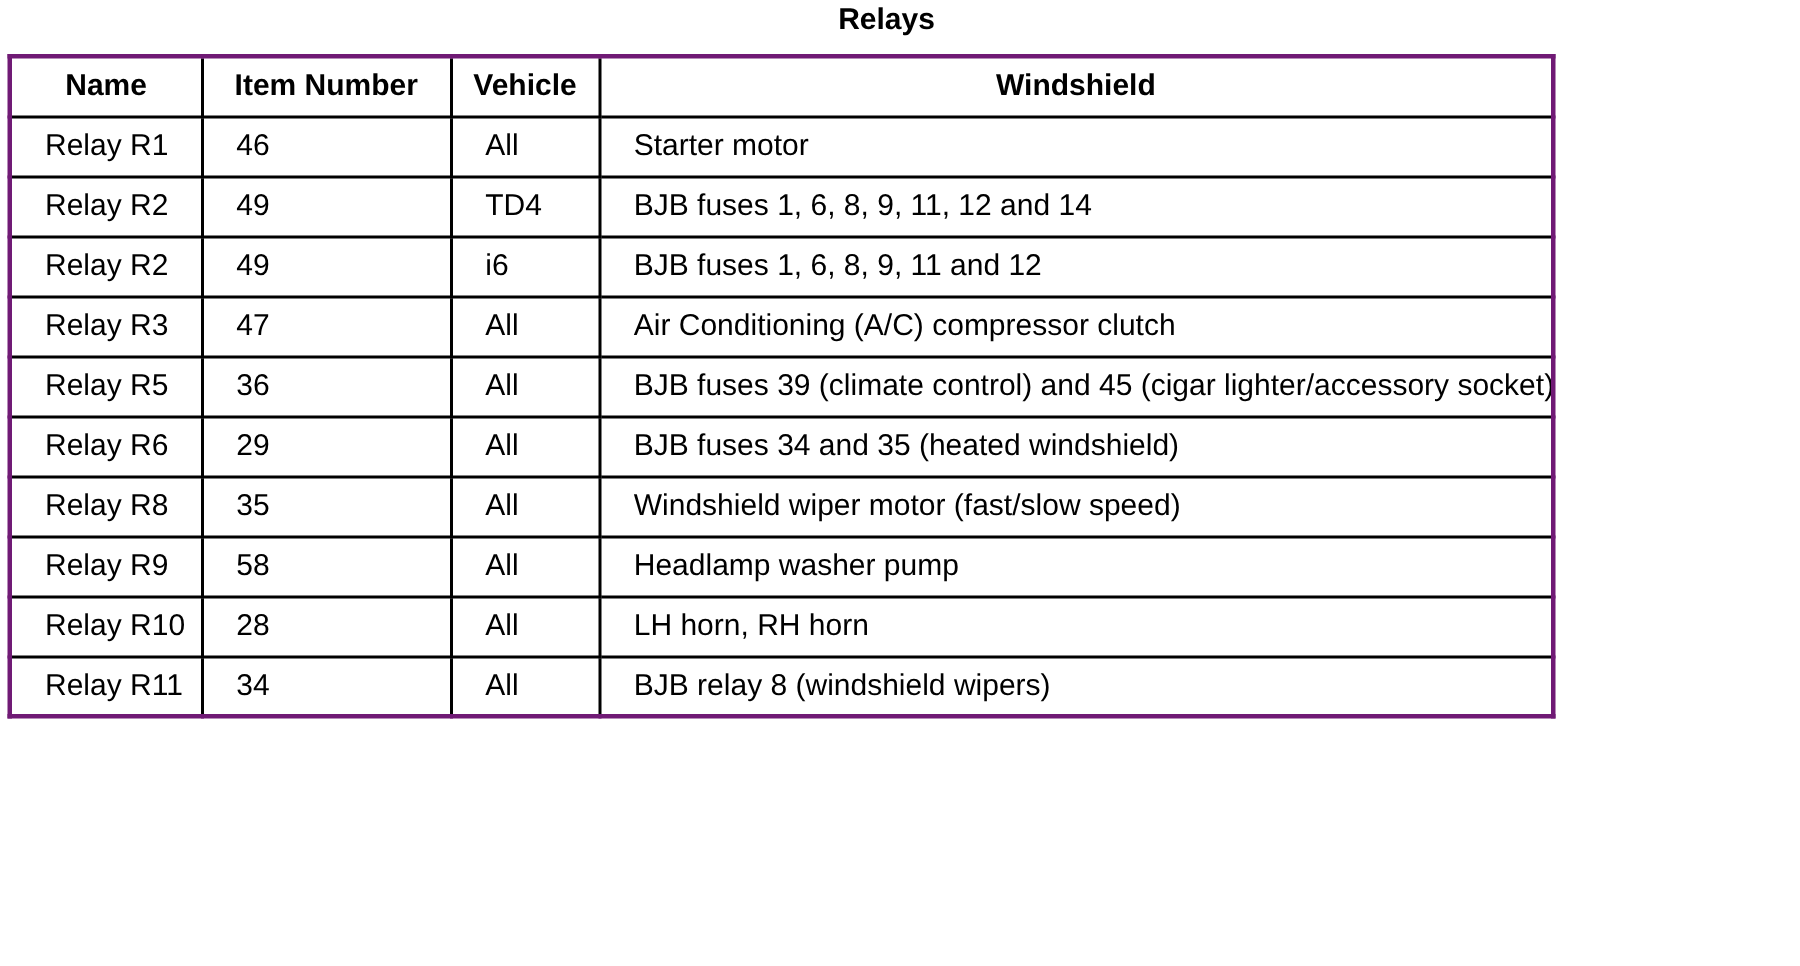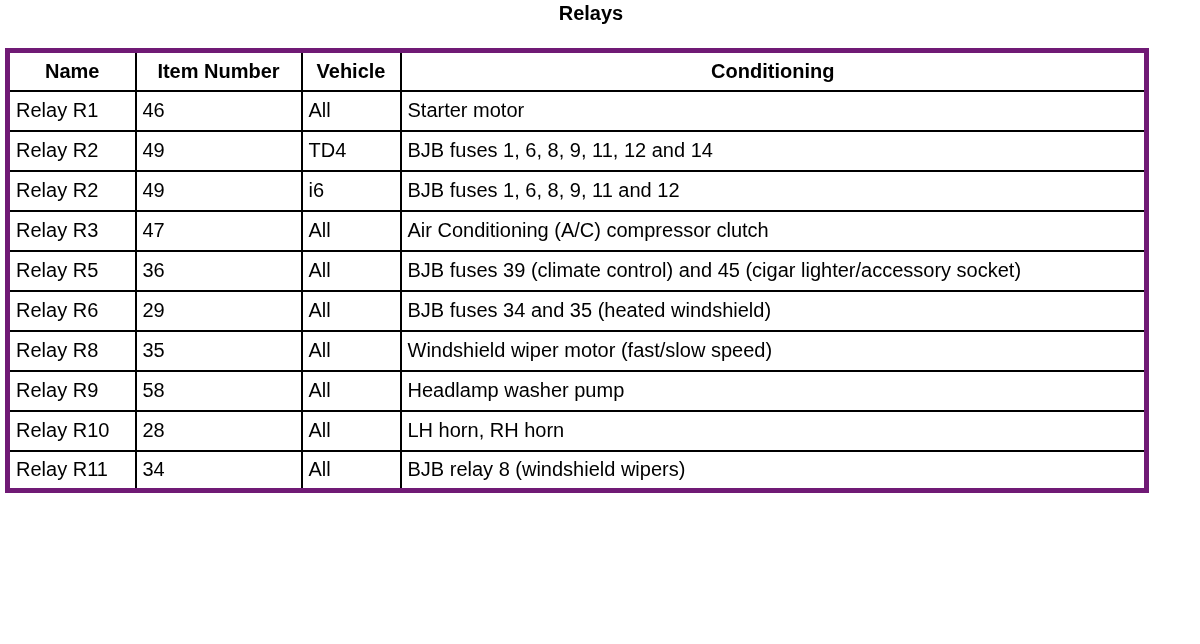--- a/index.html
+++ b/index.html
@@ -18,33 +18,33 @@
     position: absolute;
     top: 2px;
     left: 5px;
     width: 1172px;
     text-align: center;
     font-size: 20px;
     font-weight: bold;
   }
   table.relays {
     position: absolute;
-    top: 48px;
+    top: 36px;
     left: 5px;
-    width: 1144px;
+    width: 1032px;
     border-collapse: collapse;
     table-layout: fixed;
-    border: 5px solid #701a75;
+    border: 3px solid #701a75;
   }
   table.relays th,
   table.relays td {
     border: 2px solid #000000;
     font-size: 20px;
     height: 40px;
-    padding: 0 6px;
+    padding: 0 22px;
     white-space: nowrap;
     overflow: hidden;
     vertical-align: middle;
     box-sizing: border-box;
   }
   table.relays th {
     font-weight: bold;
     text-align: center;
     padding: 0 2px;
   }
@@ -67,21 +67,21 @@
     <col class="c-name">
     <col class="c-item">
     <col class="c-vehicle">
     <col class="c-desc">
   </colgroup>
   <thead>
     <tr>
         <th>Name</th>
         <th>Item Number</th>
         <th>Vehicle</th>
-        <th>Conditioning</th>
+        <th>Windshield</th>
       </tr>
   </thead>
   <tbody>
       <tr>
         <td>Relay R1</td>
         <td>46</td>
         <td>All</td>
         <td>Starter motor</td>
       </tr>
       <tr>

